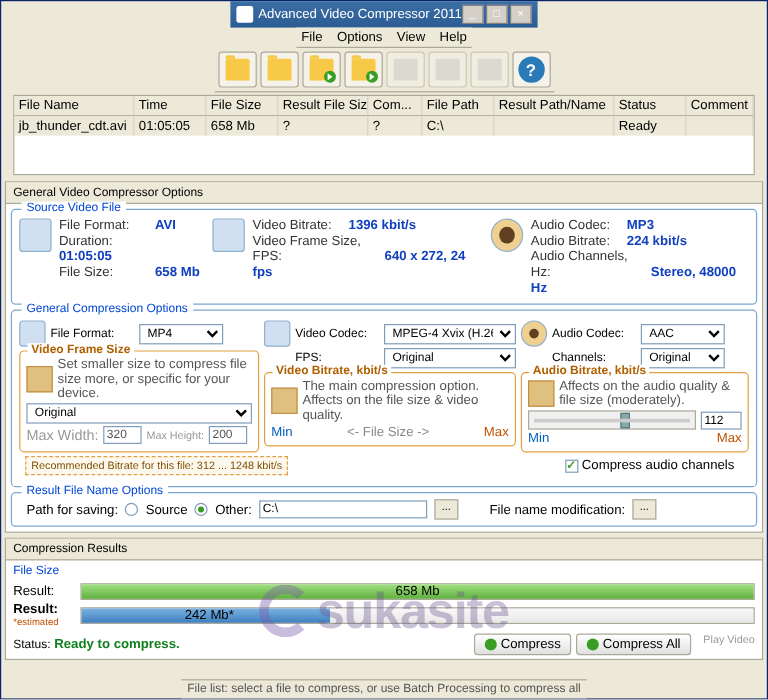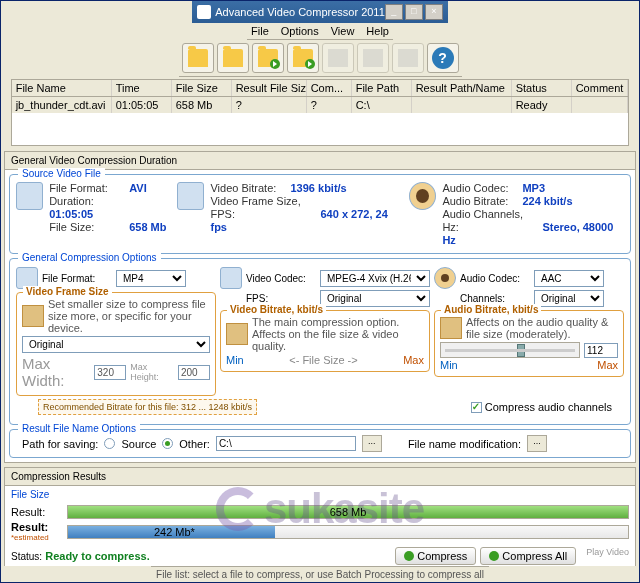--- a/index.html
+++ b/index.html
@@ -49,21 +49,21 @@
 .sub-fieldset { border: 1px solid #e0a040; border-radius: 4px; margin-top: 3px; padding: 3px 5px 5px; position: relative; }
 .sub-legend { position: absolute; top: -7px; left: 6px; background: #fff; padding: 0 3px; color: #b06000; font-size: 10px; font-weight: bold; }
 .desc-row { display: flex; gap: 4px; align-items: center; font-size: 9px; color: #555; margin: 2px 0; }
 .desc-icon { width: 22px; height: 22px; background: #e0c080; border: 1px solid #c09040; flex-shrink: 0; }
 .slider-row { display: flex; align-items: center; gap: 4px; margin-top: 2px; }
 .slider { flex: 1; height: 16px; background: #f0f0f0; border: 1px solid #aca899; position: relative; }
 .slider::after { content: ''; position: absolute; top: 6px; left: 4px; right: 4px; height: 3px; background: #ccc; }
 .slider-thumb { position: absolute; top: 1px; width: 8px; height: 13px; background: #8aa; border: 1px solid #577; }
 .minmax { display: flex; justify-content: space-between; font-size: 9px; margin-top: 1px; }
 .minmax .min { color: #0060c0; } .minmax .max { color: #c05000; }
-.rec-box { border: 1px dashed #e0a040; padding: 2px 4px; font-size: 9px; color: #805000; margin: 3px 22px; background: #fdf8ee; }
+.rec-box { border: 1px dashed #e0a040; padding: 2px 4px; font-size: 9px; color: #805000; margin: 3px 5px; background: #fdf8ee; }
 .cb-row { display: flex; align-items: center; gap: 3px; font-size: 10px; }
 .result-row { display: flex; align-items: center; gap: 6px; padding: 2px 6px; font-size: 10px; }
 .radio { width: 11px; height: 11px; border: 1px solid #7f9db9; border-radius: 50%; display: inline-block; position: relative; }
 .radio.checked::after { content: ''; position: absolute; inset: 2px; background: #3a9d23; border-radius: 50%; }
 .progress-row { display: flex; align-items: center; gap: 6px; margin: 2px 6px; font-size: 10px; }
 .progress-lbl { width: 50px; }
 .progress-bar { flex: 1; height: 14px; border: 1px solid #aca899; background: linear-gradient(#f8f8f8, #e8e8e8); position: relative; text-align: center; line-height: 12px; font-size: 9px; }
 .progress-fill { position: absolute; left: 0; top: 0; bottom: 0; background: linear-gradient(#7ab0e0, #4080c0); }
 .progress-fill.green { background: linear-gradient(#a0e080, #60b040); }
 .progress-text { position: relative; z-index: 1; }
@@ -154,21 +154,21 @@
       <div class="fc-path">C:\</div>
       <div class="fc-rpath"></div>
       <div class="fc-status">Ready</div>
       <div class="fc-comment"></div>
     </div>
     <div class="file-spacer"></div>
   </div>
 
   <div class="content">
     <div class="tab-control">
-      <div class="tab-header">General Video Compression Duration</div>
+      <div class="tab-header">General Video Compressor Options</div>
 
       <div class="fieldset blue">
         <div class="legend">Source Video File</div>
         <div class="source-row">
           <div class="source-col">
             <div class="src-icon"></div>
             <div class="kv">
               <div><span class="k">File Format:</span><span class="v">AVI</span></div>
               <div><span class="k">Duration:</span><span class="v">01:05:05</span></div>
               <div><span class="k">File Size:</span><span class="v">658 Mb</span></div>
@@ -202,21 +202,21 @@
               <select style="width:70px"><option>MP4</option></select>
             </div>
             <div class="sub-fieldset">
               <div class="sub-legend">Video Frame Size</div>
               <div class="desc-row">
                 <div class="desc-icon"></div>
                 <span>Set smaller size to compress file size more, or specific for your device.</span>
               </div>
               <select style="width:100%"><option>Original</option></select>
               <div class="label-inline" style="margin-top:2px">
-                <span style="font-size:15px;color:#999">Max Width:</span>
+                <span style="font-size:12px;color:#999">Max Width:</span>
                 <input type="text" style="width: 32px;" disabled="" value="320">
                 <span style="font-size:9px;color:#999">Max Height:</span>
                 <input type="text" style="width: 32px;" disabled="" value="200">
               </div>
             </div>
           </div>
 
           <div class="gen-col" style="flex:0 0 210px">
             <div class="label-inline">
               <div class="src-icon" style="width:22px;height:22px"></div>

